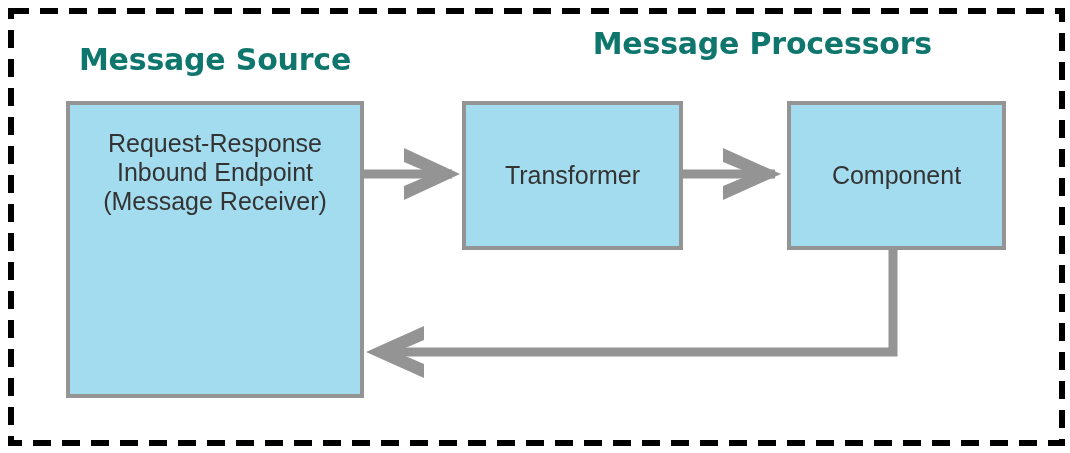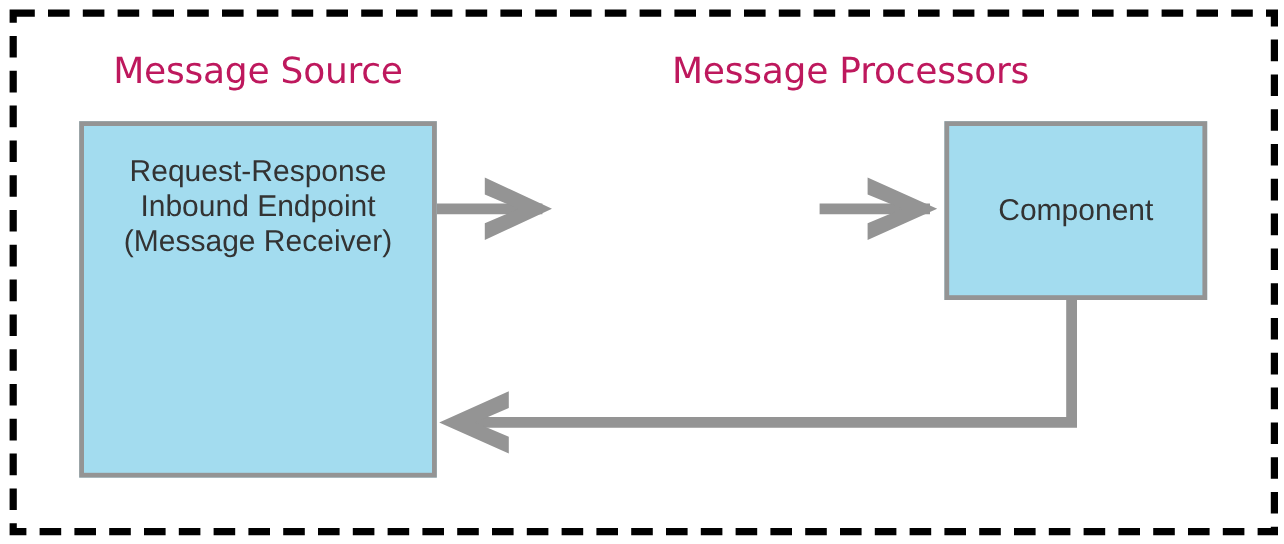--- a/index.html
+++ b/index.html
@@ -21,38 +21,38 @@
     position: absolute;
     left: 0;
     top: 0;
     width: 1070px;
     height: 453px;
     display: block;
   }
   .grp-title {
     position: absolute;
     font-family: "DejaVu Sans", sans-serif;
-    font-weight: normal;
+    font-weight: bold;
     font-size: 30px;
-    color: #be185d;
+    color: #0f766e;
     letter-spacing: -0.2px;
     white-space: nowrap;
     line-height: 1;
   }
   #title-message-source {
     left: 66px;
     top: 45px;
     width: 298px;
     text-align: center;
   }
   #title-message-processors {
     left: 560px;
-    top: 45px;
+    top: 29px;
     width: 372px;
-    text-align: left;
+    text-align: right;
   }
   .node-box {
     position: absolute;
     box-sizing: border-box;
     background: #a3dcef;
     border: 4px solid #949494;
     display: flex;
     align-items: center;
     justify-content: center;
   }
@@ -114,18 +114,21 @@
   <div class="grp-title" id="title-message-source">Message Source</div>
 
   <div class="grp-title" id="title-message-processors">Message Processors</div>
 
   <div class="node-box" id="node-inbound-endpoint">
     <span class="node-label">Request-Response
 Inbound Endpoint
 (Message Receiver)</span>
   </div>
 
+  <div class="node-box" id="node-transformer">
+    <span class="node-label">Transformer</span>
+  </div>
 
   <div class="node-box" id="node-component">
     <span class="node-label">Component</span>
   </div>
 
 </div>
 
 </body></html>

